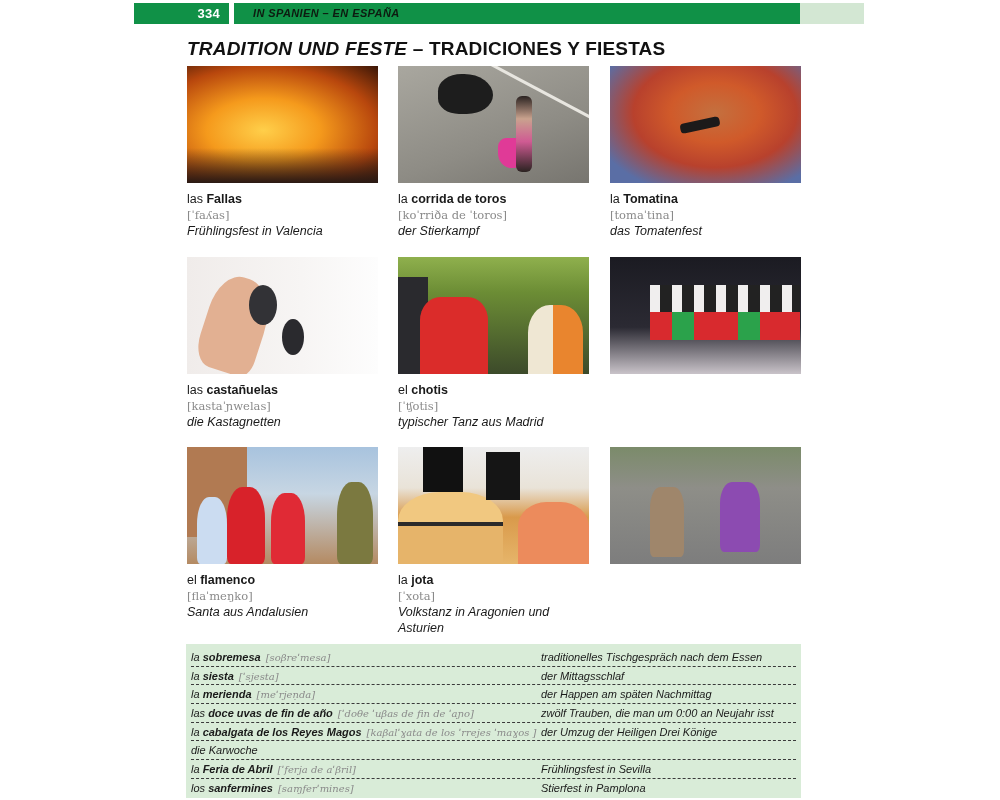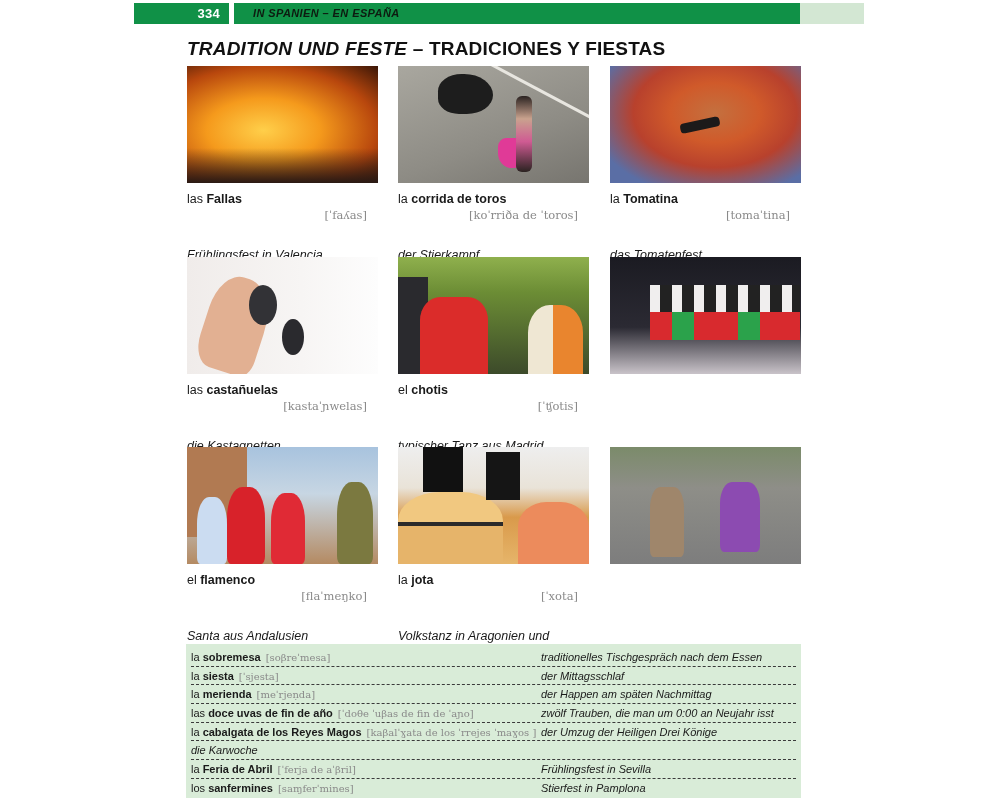--- a/index.html
+++ b/index.html
@@ -17,22 +17,22 @@
 
   .title { position: absolute; left: 187px; top: 38px; font-size: 19px; font-weight: bold; color: #111; letter-spacing: 0.2px; white-space: nowrap; }
   .title .de { font-style: italic; }
 
   .grid { position: absolute; left: 187px; top: 66px; width: 614px; }
   .card { position: absolute; width: 180px; }
   .photo { width: 191px; height: 117px; position: relative; overflow: hidden; }
   .caption { margin-top: 8px; font-size: 12.5px; line-height: 16px; }
   .caption .word { color: #1a1a1a; }
   .caption .word b { font-weight: bold; }
-  .caption .ipa { font-family: "DejaVu Serif", serif; font-size: 11.5px; color: #8a8a8a; display: block; text-align: right; }
-  .caption .trans { font-style: italic; display: block; color: #1a1a1a; margin-top: 24px; }
+  .caption .ipa { font-family: "DejaVu Serif", serif; font-size: 11.5px; color: #8a8a8a; display: block; }
+  .caption .trans { font-style: italic; display: block; color: #1a1a1a; }
 
   
   .ph-fallas { background: radial-gradient(ellipse at 40% 55%, #ffcf4a 0%, #f59a1c 35%, #b8470d 70%, #3a1607 100%); }
   .ph-fallas::after { content: ""; position: absolute; left: 0; bottom: 0; width: 100%; height: 35px; background: linear-gradient(to top, #2a1a14, rgba(60,40,30,0)); }
   .ph-toros { background: linear-gradient(160deg, #a9a79f 0%, #8e8c85 60%, #77756f 100%); }
   .ph-toros .bull { position: absolute; left: 40px; top: 8px; width: 55px; height: 40px; background: #1d1d1d; border-radius: 45% 55% 50% 40%; }
   .ph-toros .cape { position: absolute; left: 100px; top: 72px; width: 26px; height: 30px; background: #e03a97; border-radius: 30% 20% 40% 50%; }
   .ph-toros .torero { position: absolute; left: 118px; top: 30px; width: 16px; height: 76px; background: linear-gradient(#2b2321, #c9a28e 30%, #cf5b93 60%, #2b2321); border-radius: 6px; }
   .ph-toros .line { position: absolute; left: 80px; top: -10px; width: 160px; height: 3px; background: #e8e6e0; transform: rotate(28deg); transform-origin: left; }
   .ph-tomatina { background: radial-gradient(ellipse at 55% 40%, #c4703f 0%, #d05a2a 30%, #b8412d 55%, #5a6ea5 85%); }
@@ -60,21 +60,21 @@
   .ph-jota .bod2 { position: absolute; left: 88px; top: 5px; width: 34px; height: 48px; background: #151515; }
   .ph-jota .sk1 { position: absolute; left: 0; top: 45px; width: 105px; height: 72px; background: repeating-linear-gradient(180deg, #f1c880 0 30px, #2b2a2a 30px 34px, #e6b46a 34px 72px); border-radius: 40% 40% 0 0; }
   .ph-jota .sk2 { position: absolute; left: 120px; top: 55px; width: 71px; height: 62px; background: #ec8b5c; border-radius: 40% 40% 0 0; }
   .ph-sardana { background: linear-gradient(180deg, #7b8b6a 0%, #8e8e88 35%, #7d7d7d 100%); }
   .ph-sardana .p1 { position: absolute; left: 40px; top: 40px; width: 34px; height: 70px; background: #9f866b; border-radius: 30% 30% 10% 10%; }
   .ph-sardana .p2 { position: absolute; left: 110px; top: 35px; width: 40px; height: 70px; background: #8c4bb1; border-radius: 30% 30% 10% 10%; }
 
   .vocab { position: absolute; left: 186px; top: 644px; width: 615px; height: 154px; background: #d9ecd8; padding: 4px 5px 0 5px; }
   .vrow { display: flex; height: 18.7px; align-items: center; border-bottom: 1px dashed #3a3a3a; font-size: 11px; white-space: nowrap; }
   .vrow:last-child { border-bottom: none; }
-  .vrow .es { width: 350px; color: #1a1a1a; }
+  .vrow .es { width: 350px; color: #1a1a1a; font-style: italic; }
   .vrow .es b { font-weight: bold; }
   .vrow .es .ipa { font-family: "DejaVu Serif", serif; font-size: 10px; color: #8a8a8a; margin-left: 5px; }
   .vrow .de { flex: 1; font-style: italic; color: #1a1a1a; }
 </style>
 </head>
 <body>
 
 <div class="page-left-shadow"></div>
 
 <div class="hdr-num">334</div>

